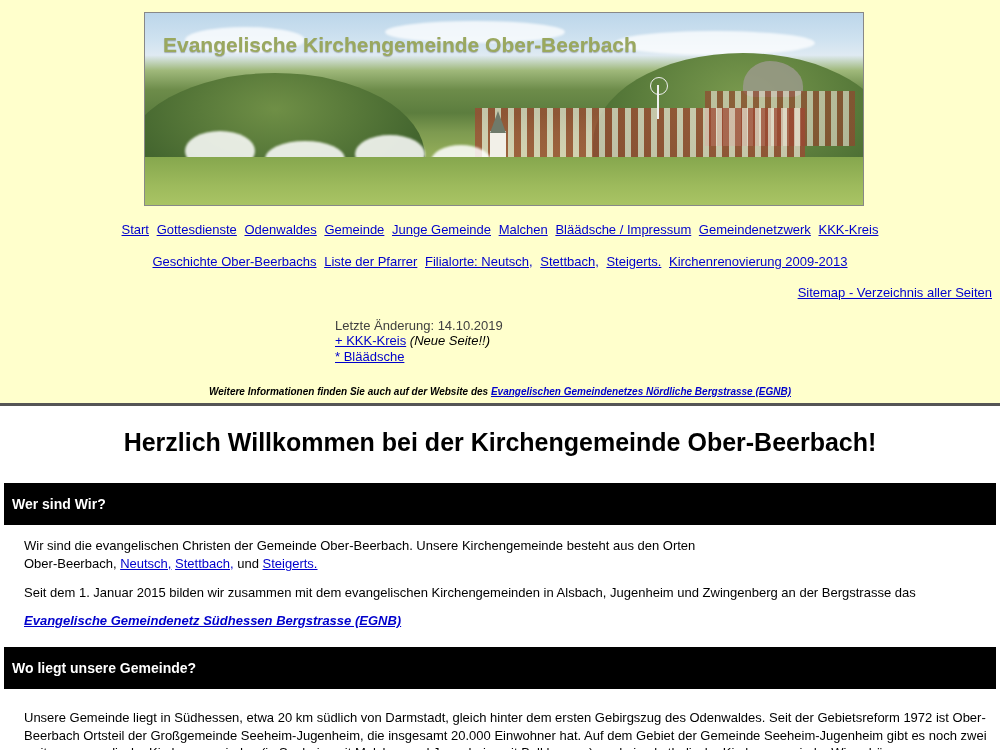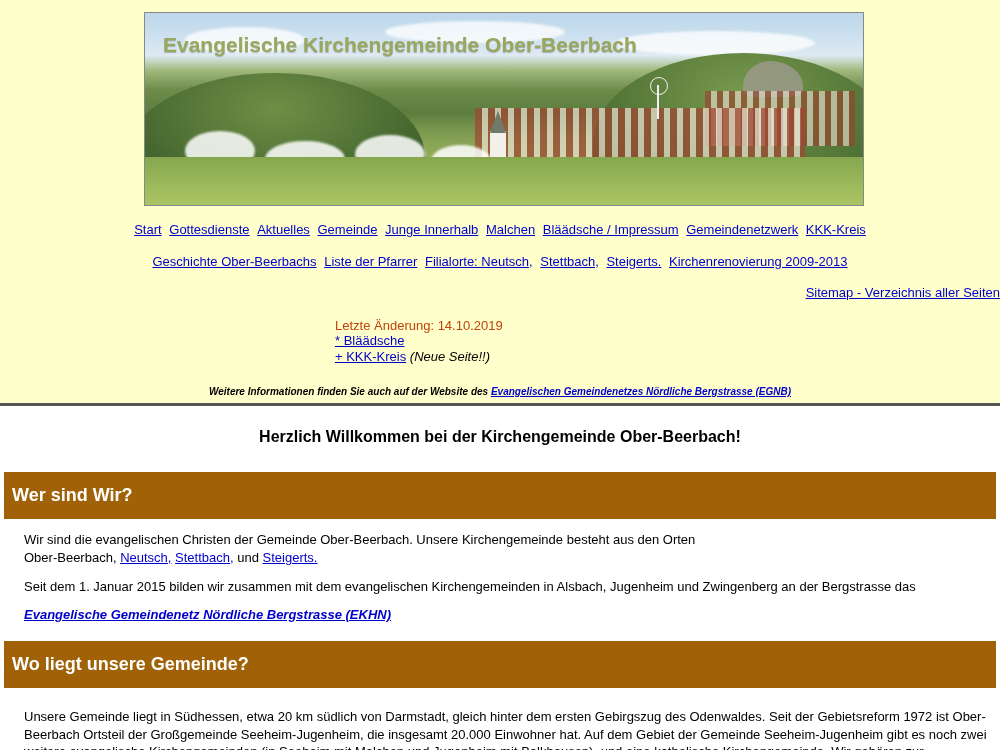--- a/index.html
+++ b/index.html
@@ -140,53 +140,54 @@
     line-height: 1.5;
   }
   .nav-row.second { margin-top: 12px; }
   .nav-row a, .sitemap-row a, .update-box a, .info-bar a, .content a {
     color: #0000cc;
     text-decoration: underline;
   }
   .nav-row a { margin: 10px 2px; }
   .sitemap-row {
     text-align: right;
+    padding-right: 8px;
     margin-top: 14px;
   }
   .update-box {
     margin: 18px 0 0 335px;
     line-height: 1.18;
   }
-  .update-box .line1 { color: #c2410c; }
+  .update-box .line1 { color: #404040; }
   .update-box em { font-style: italic; }
   .info-bar {
     text-align: center;
     margin-top: 22px;
     font-style: italic;
     font-weight: bold;
     font-size: 10px;
   }
   .info-bar a {
     font-style: italic;
     font-weight: bold;
   }
   
   .content {
     padding: 0;
   }
   .welcome {
     text-align: center;
-    font-size: 16px;
+    font-size: 25px;
     font-weight: bold;
     margin: 22px 0 26px 0;
   }
   .section-head {
-    background: #a16207;
+    background: #000000;
     color: #ffffff;
-    font-size: 18px;
+    font-size: 14px;
     font-weight: bold;
     padding: 13px 8px;
     margin: 0 4px;
   }
   .para {
     margin: 12px 8px 0 24px;
     line-height: 1.35;
   }
   .para.tight { margin-top: 10px; }
   .bold-link-line a {
@@ -219,23 +220,23 @@
       <div class="blossom" style="left:210px; top:122px; width:70px; height:38px;"></div>
       <div class="blossom" style="left:286px; top:132px; width:60px; height:32px;"></div>
       <div class="meadow"></div>
       <div class="banner-title">Evangelische Kirchengemeinde Ober-Beerbach</div>
     </div>
   </div>
 
   <div class="nav-row">
     <a href="#">Start</a>
     <a href="#">Gottesdienste</a>
-    <a href="#">Aktuelles</a>
+    <a href="#">Odenwaldes</a>
     <a href="#">Gemeinde</a>
-    <a href="#">Junge Innerhalb</a>
+    <a href="#">Junge Gemeinde</a>
     <a href="#">Malchen</a>
     <a href="#">Bläädsche / Impressum</a>
     <a href="#">Gemeindenetzwerk</a>
     <a href="#">KKK-Kreis</a>
   </div>
 
   <div class="nav-row second">
     <a href="#">Geschichte Ober-Beerbachs</a>
     <a href="#">Liste der Pfarrer</a>
     <a href="#">Filialorte: Neutsch,</a>
@@ -244,25 +245,25 @@
     <a href="#">Kirchenrenovierung 2009-2013</a>
   </div>
 
   <div class="sitemap-row">
     <a href="#">Sitemap - Verzeichnis aller Seiten</a>
   </div>
 
   <div class="update-box">
     <div class="line1">Letzte Änderung: 14.10.2019</div>
     <div>
-      <a href="#">* Bläädsche</a>
+      <a href="#">+ KKK-Kreis</a>
+      <em>(Neue Seite!!)</em>
     </div>
     <div>
-      <a href="#">+ KKK-Kreis</a>
-      <em>(Neue Seite!!)</em>
+      <a href="#">* Bläädsche</a>
     </div>
   </div>
 
   <div class="info-bar">
     <span>Weitere Informationen finden Sie auch auf der Website des</span>
     <a href="#">Evangelischen Gemeindenetzes Nördliche Bergstrasse (EGNB)</a>
   </div>
 </div>
 
 <div class="content">
@@ -278,21 +279,21 @@
     <a href="#">Stettbach,</a>
     <span>und</span>
     <a href="#">Steigerts.</a>
   </div>
 
 
   <div class="para">
     <span>Seit dem 1. Januar 2015 bilden wir zusammen mit dem evangelischen Kirchengemeinden in Alsbach, Jugenheim und Zwingenberg an der Bergstrasse das</span>
   </div>
   <div class="para tight bold-link-line">
-    <a href="#">Evangelische Gemeindenetz Nördliche Bergstrasse (EKHN)</a>
+    <a href="#">Evangelische Gemeindenetz Südhessen Bergstrasse (EGNB)</a>
   </div>
 
   <div class="gap-18"></div>
 
   <div class="section-head">Wo liegt unsere Gemeinde?</div>
 
   <div class="gap-8"></div>
 
   <div class="para">Unsere Gemeinde liegt in Südhessen, etwa 20 km südlich von Darmstadt, gleich hinter dem ersten Gebirgszug des Odenwaldes. Seit der Gebietsreform 1972 ist Ober-Beerbach Ortsteil der Großgemeinde Seeheim-Jugenheim, die insgesamt 20.000 Einwohner hat. Auf dem Gebiet der Gemeinde Seeheim-Jugenheim gibt es noch zwei weitere evangelische Kirchengemeinden (in Seeheim mit Malchen und Jugenheim mit Balkhausen), und eine katholische Kirchengemeinde. Wir gehören zur Evangelischen Kirche in Hessen und Nassau (EKHN). Innerhalb der Landeskirche zählen wir zum Dekanat Bergstrasse.</div>
 </div>

